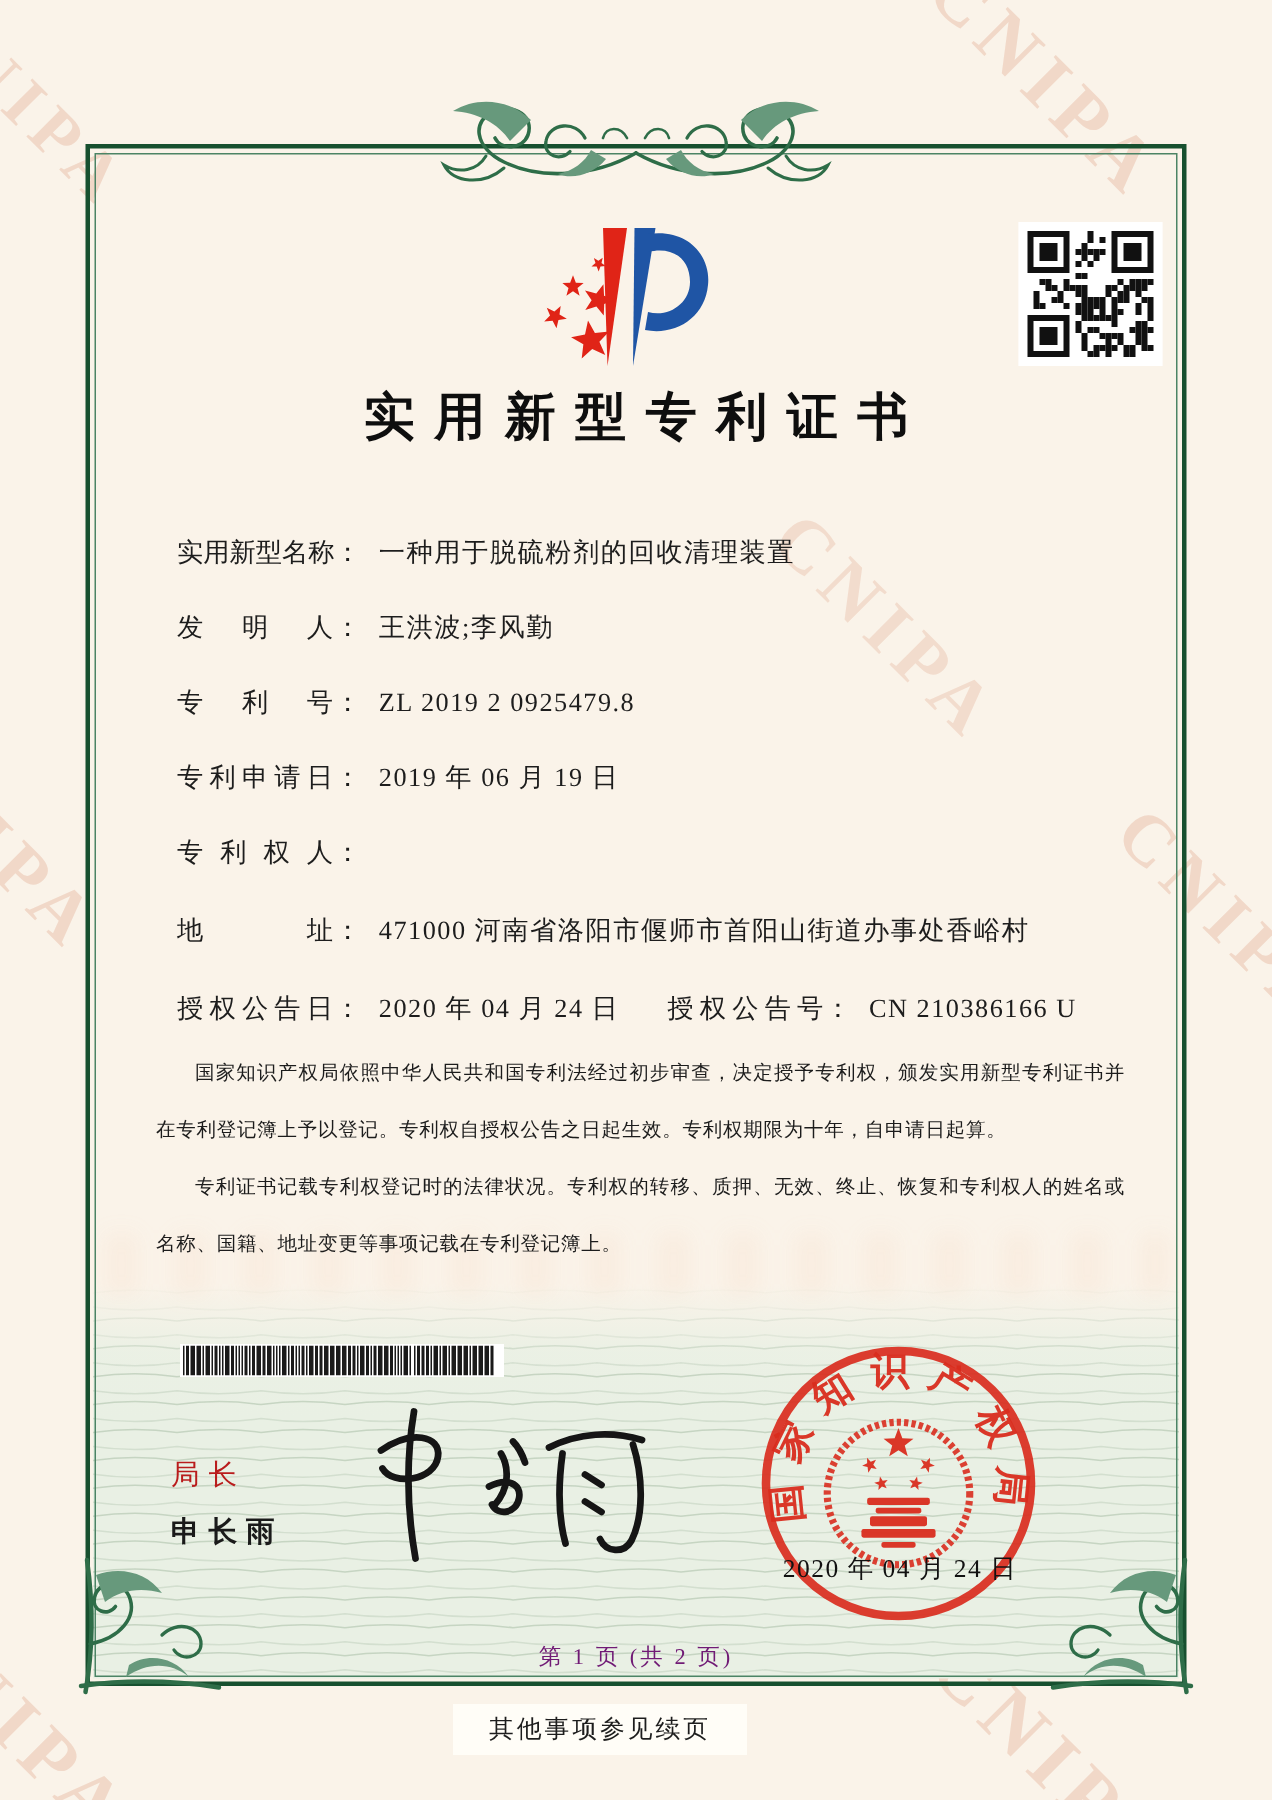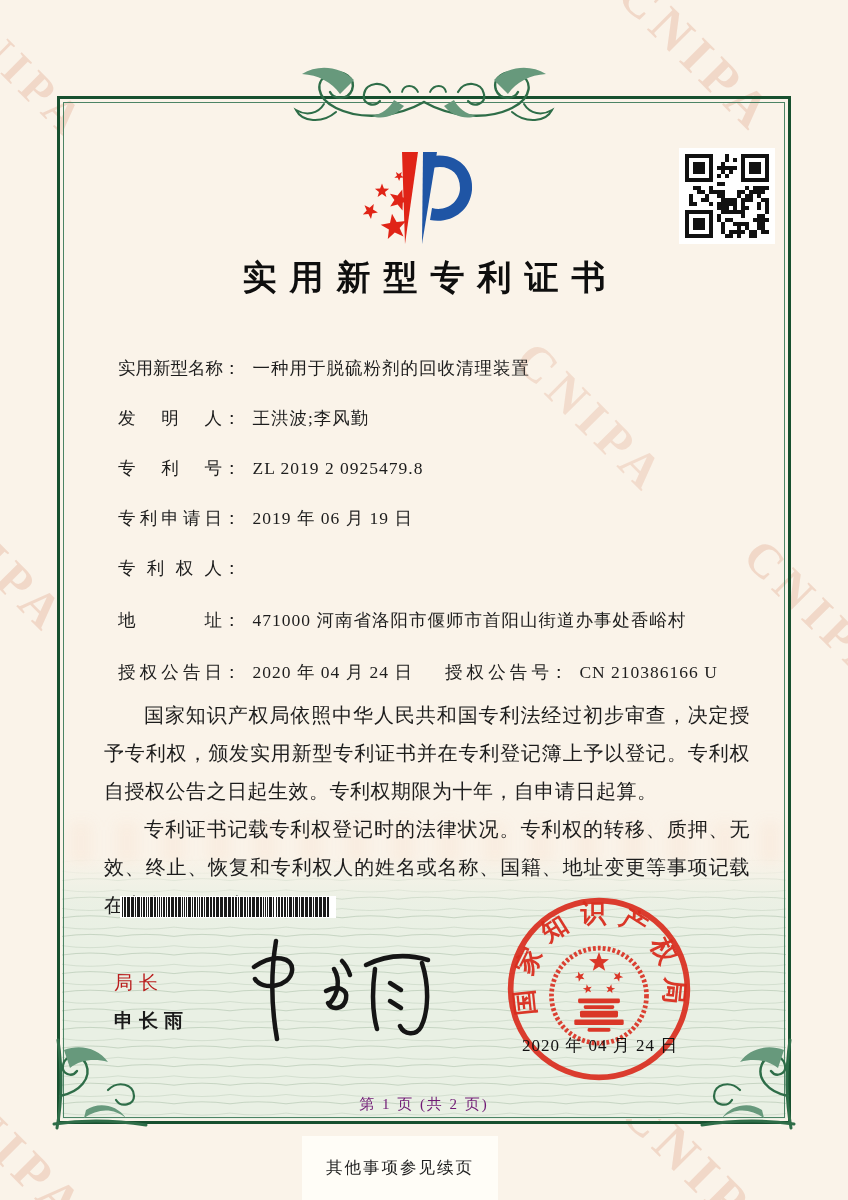--- a/index.html
+++ b/index.html
@@ -39,40 +39,40 @@
       font-size:34px;font-weight:bold;letter-spacing:13px;color:#0e0e0e;text-indent:13px;}
 
   .fields{position:absolute;z-index:5;left:118px;top:356px;font-size:17.5px;color:#1d1d1d;}
   .field-row{display:flex;align-items:baseline;height:24px;margin-bottom:26px;white-space:nowrap;}
   .field-row.sp{margin-bottom:28px;}
   .flabel{display:inline-flex;justify-content:space-between;width:104px;}
   .fcolon{margin-left:1px;}
   .fvalue{margin-left:12px;letter-spacing:1px;}
   .pair2{margin-left:32px;display:flex;align-items:baseline;}
 
-  .paras{position:absolute;z-index:5;left:104px;top:696px;width:646px;font-size:20px;
+  .paras{position:absolute;z-index:5;left:104px;top:696px;width:646px;font-size:13px;
       line-height:38px;color:#1c1c1c;text-align:justify;letter-spacing:.5px;}
   .paras p{margin:0;text-indent:2em;}
 
   .barcode{position:absolute;z-index:5;left:120px;top:896px;background:#fff;padding:1px 2px;line-height:0;}
 
   .director-title{position:absolute;z-index:5;left:114px;top:970px;
       font-family:"Liberation Sans","DejaVu Sans",sans-serif;font-weight:400;font-size:19px;letter-spacing:6px;color:#b91c1c;}
   .director-name{position:absolute;z-index:5;left:114px;top:1008px;
       font-family:Liberation Serif, serif;font-weight:600;font-size:19px;letter-spacing:6px;color:#1a1a1a;}
   .signature{position:absolute;z-index:6;left:238px;top:933px;}
 
   .seal{position:absolute;z-index:6;left:504px;top:894px;}
   .seal-date{position:absolute;z-index:7;left:515px;top:1034px;width:170px;text-align:center;
       font-size:17px;letter-spacing:1px;color:#111;}
 
   .page-info{position:absolute;z-index:5;left:0;top:1095px;width:100%;text-align:center;
       font-size:15px;letter-spacing:2px;color:#701a75;}
   .note-box{position:absolute;z-index:5;left:400px;top:1136px;transform:translateX(-50%);
-      background:#fffdf7;padding:21px 24px;font-size:16.5px;letter-spacing:2px;color:#1d1d1d;white-space:nowrap;}
+      background:#fffdf7;padding:6px 24px;font-size:16.5px;letter-spacing:2px;color:#1d1d1d;white-space:nowrap;}
 </style>
 </head>
 <body>
 
 <div class="page">
 
   <div class="wm" style="left:-28px;top:-14px;font-size:46px;">CNIPA</div>
   <div class="wm" style="left:648px;top:-36px;font-size:52px;">CNIPA</div>
   <div class="wm" style="left:545px;top:330px;font-size:50px;opacity:.85;">CNIPA</div>
   <div class="wm" style="left:-55px;top:470px;font-size:50px;">CNIPA</div>

